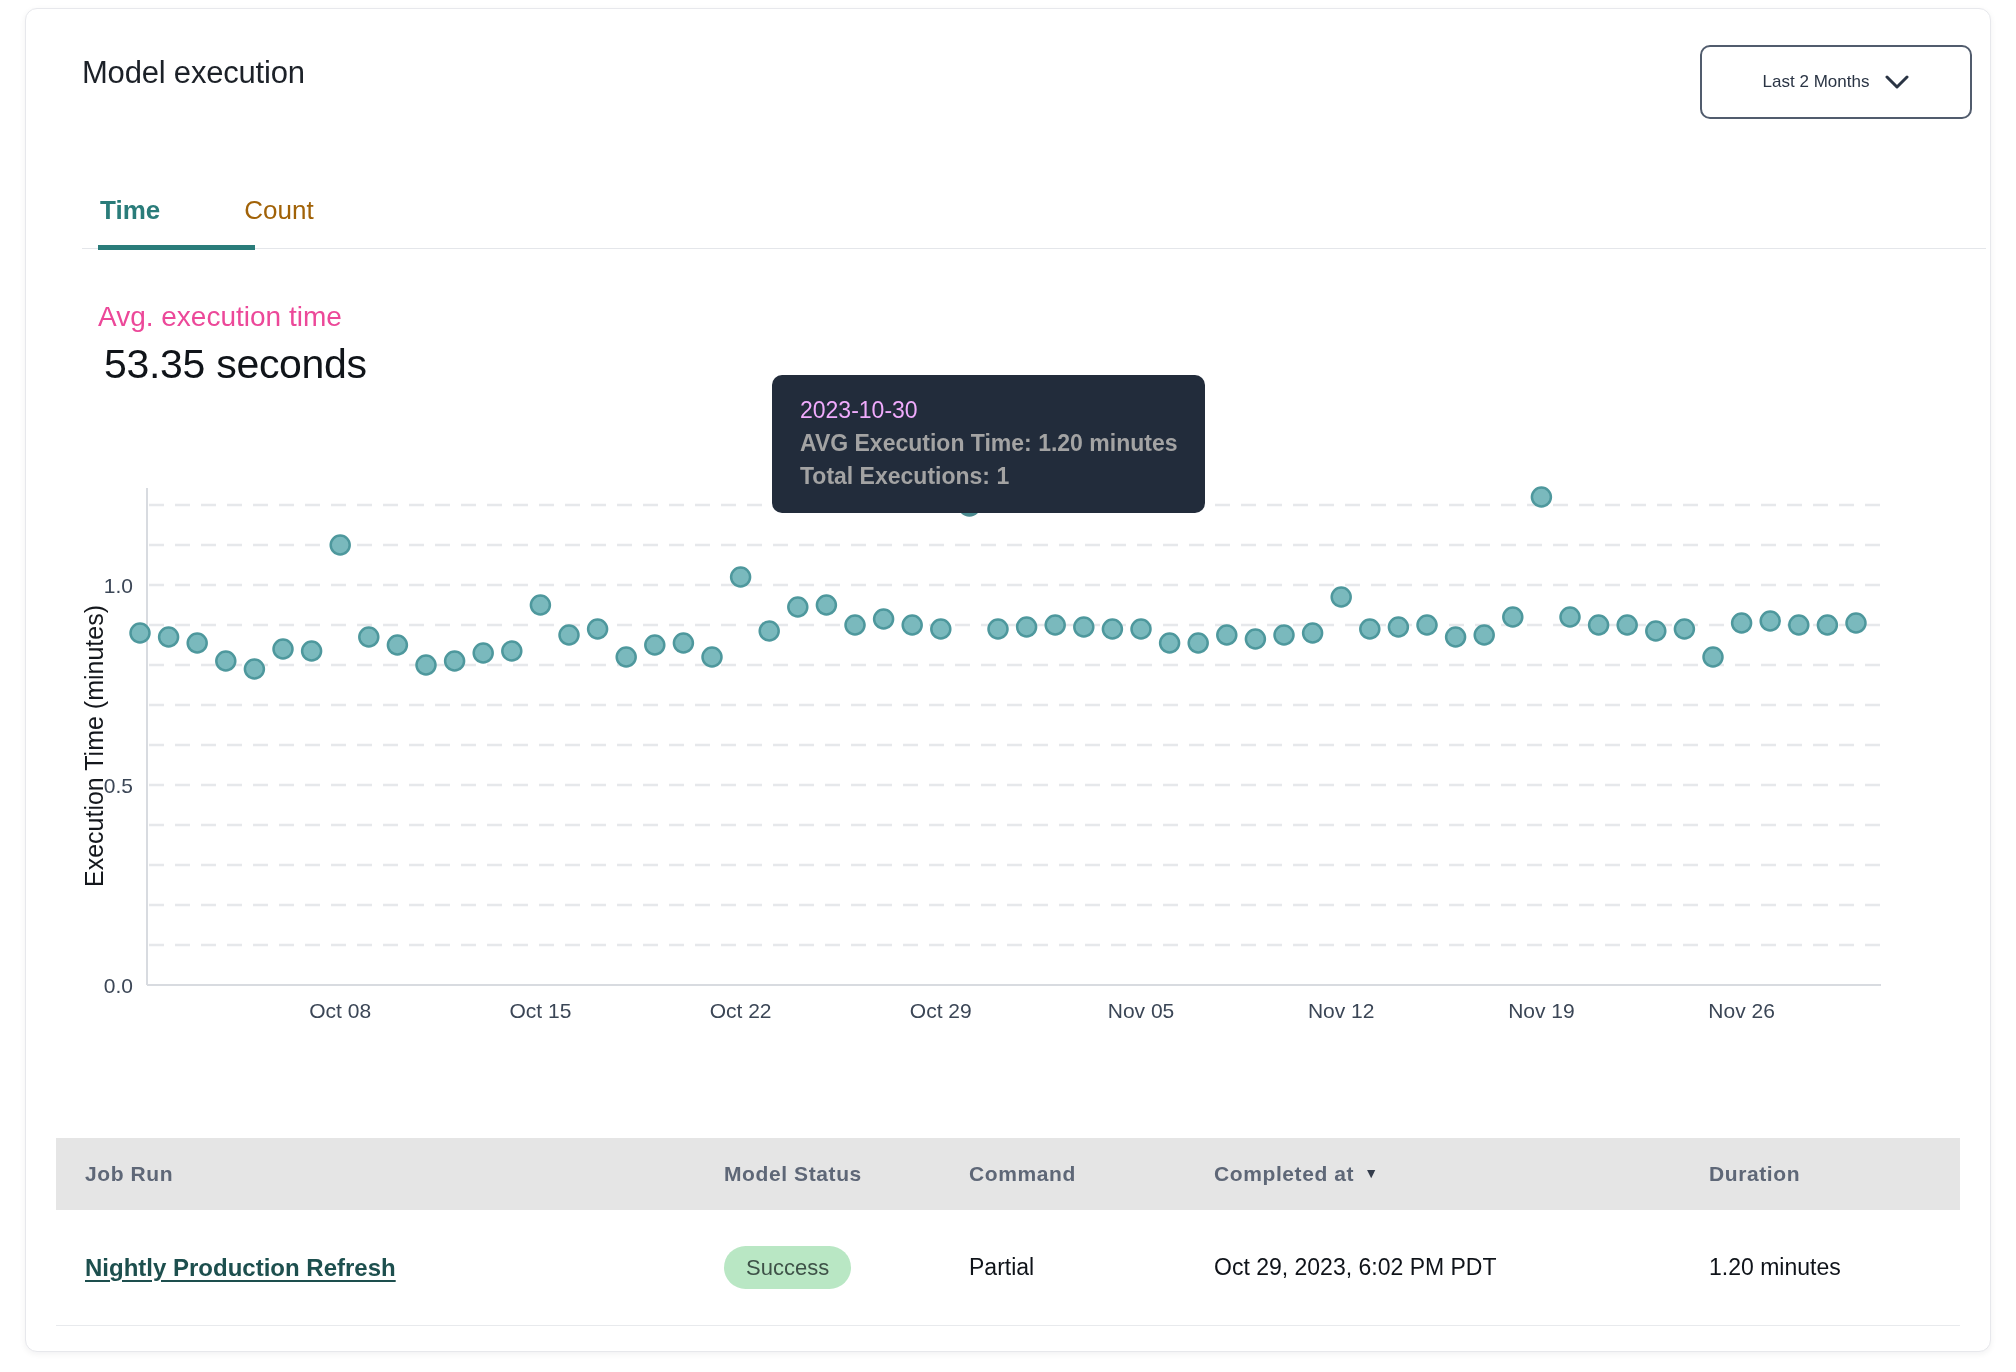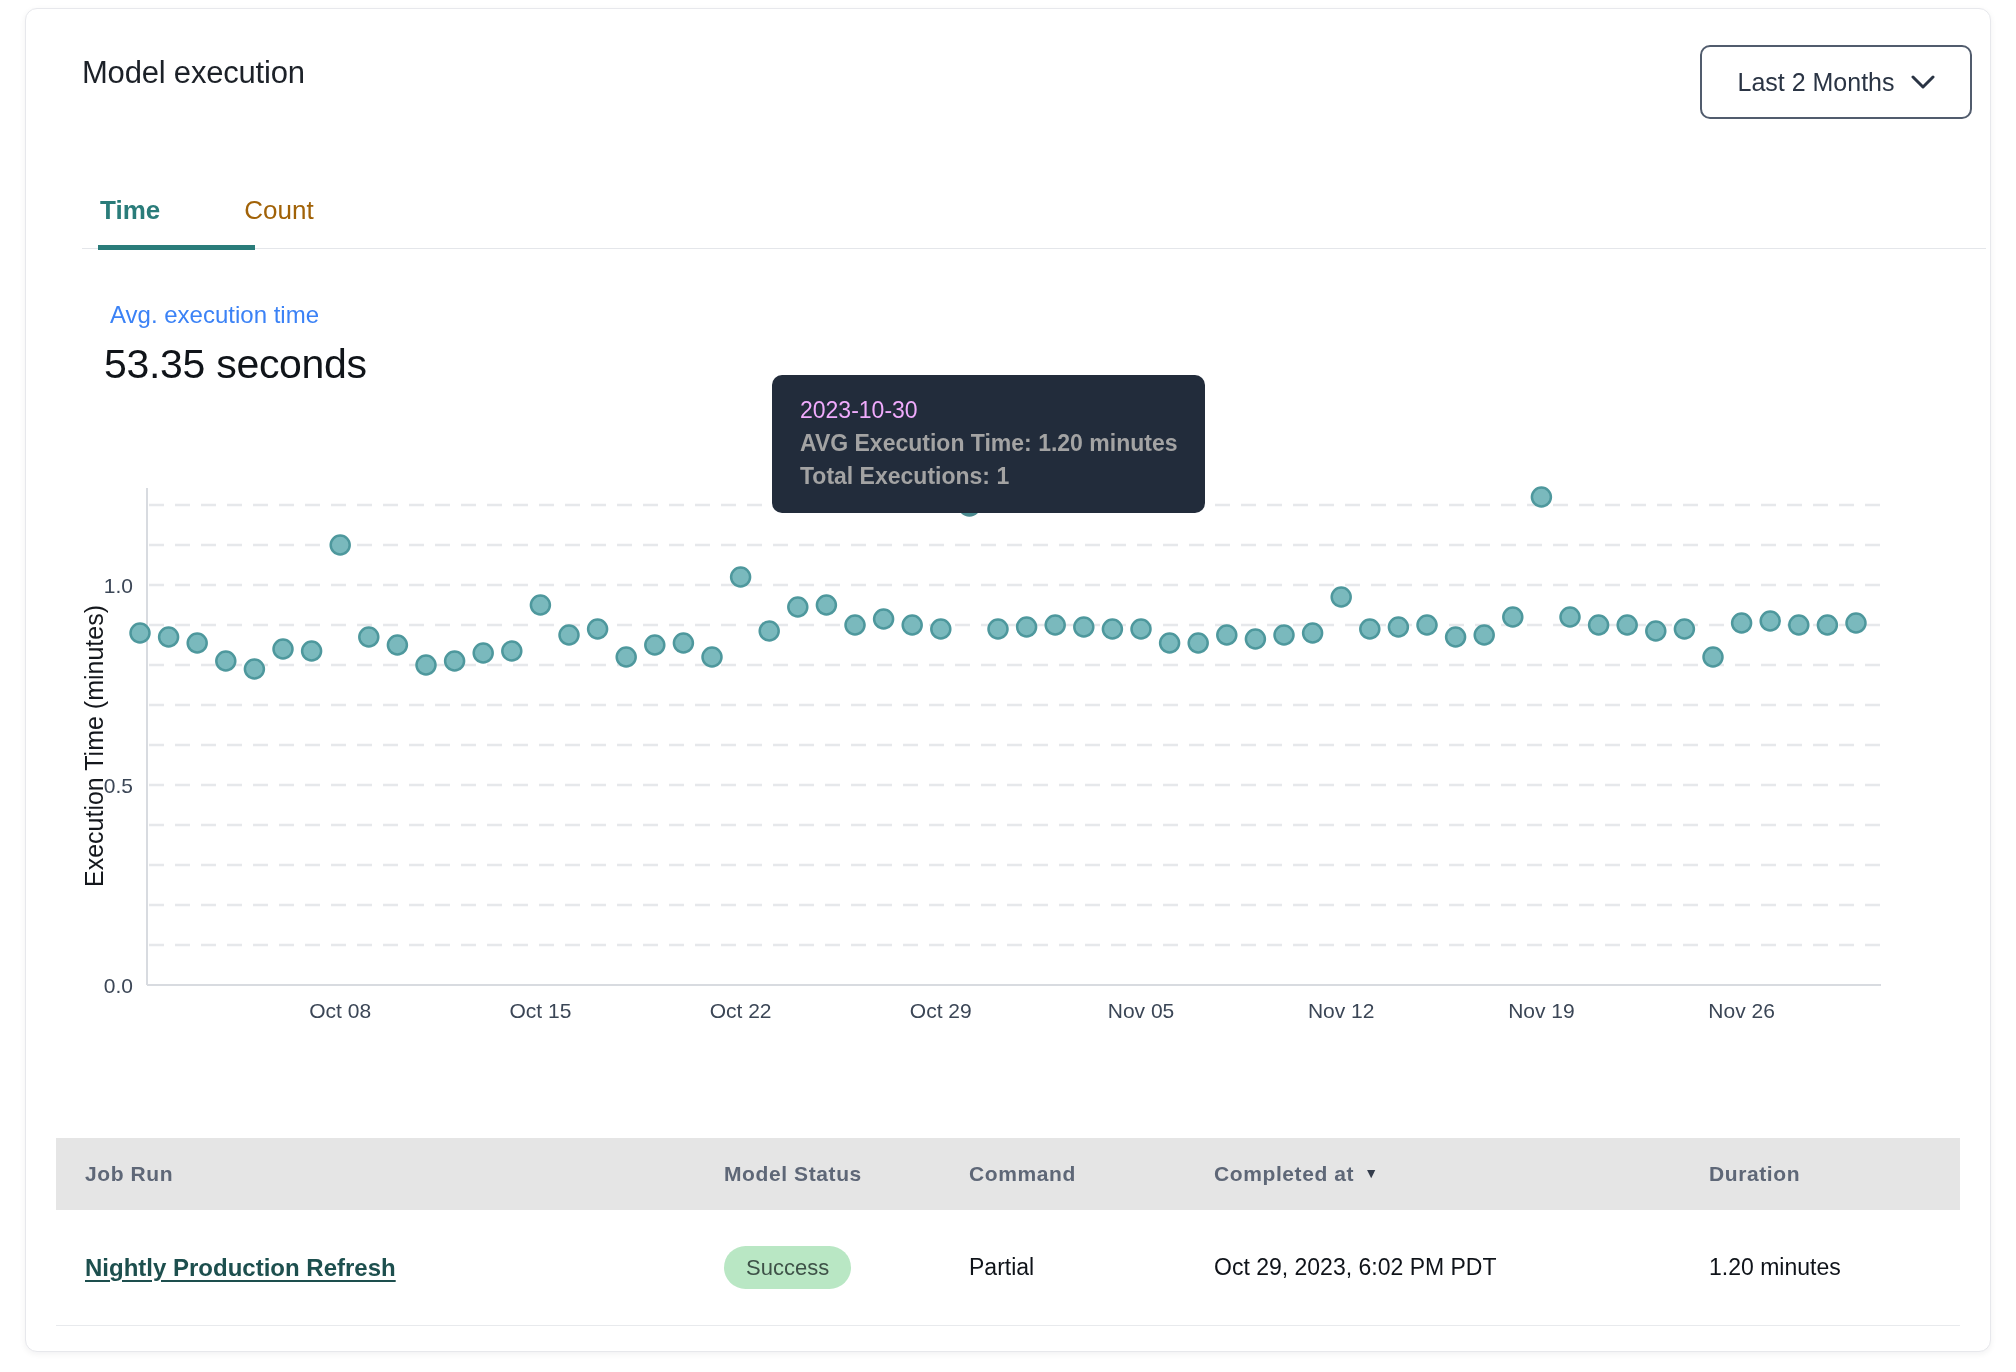--- a/index.html
+++ b/index.html
@@ -1,26 +1,26 @@
 <!DOCTYPE html>
 <html><head>
 <meta charset="utf-8">
 <style>
   * { margin:0; padding:0; box-sizing:border-box; }
   html,body { width:2016px; height:1372px; background:#ffffff; font-family:"Liberation Sans","DejaVu Sans",sans-serif; overflow:hidden; }
   .card { position:absolute; left:25px; top:8px; width:1966px; height:1344px; background:#ffffff; border:1px solid #e7e8ec; border-radius:12px; box-shadow:0 2px 6px rgba(20,20,40,0.06); }
   .page-title { position:absolute; left:56px; top:46px; font-size:31px; font-weight:500; color:#1c2128; letter-spacing:-0.2px; }
-  .range-btn { position:absolute; top:36px; right:18px; width:272px; height:74px; background:#fff; border:2px solid #515c6d; border-radius:10px; display:flex; align-items:center; justify-content:center; gap:16px; font-size:25px; color:#2a3444; cursor:pointer; }
+  .range-btn { position:absolute; top:36px; right:18px; width:272px; height:74px; background:#fff; border:2px solid #515c6d; border-radius:10px; display:flex; align-items:center; justify-content:center; gap:16px; font-size:17px; color:#2a3444; cursor:pointer; }
   .tabs { position:absolute; left:56px; top:176px; display:flex; gap:48px; }
   .tab { font-size:26px; padding:10px 18px 26px 18px; cursor:pointer; }
   .tab.active { color:#2a7c7a; font-weight:700; }
   .tab.inactive { color:#a16207; font-weight:400; }
   .tab-underline { position:absolute; left:72px; top:236px; width:157px; height:5px; background:#2a7c7a; z-index:2; }
   .tabs-divider { position:absolute; left:56px; top:239px; width:1904px; height:1px; background:#e4e6ea; }
-  .metric-label { position:absolute; left:84px; top:292px; font-size:24px; color:#3b82f6; }
+  .metric-label { position:absolute; left:72px; top:292px; font-size:28px; color:#ec4899; }
   .metric-value { position:absolute; left:78px; top:332px; font-size:41px; color:#101419; letter-spacing:-0.3px; }
   .tooltip { position:absolute; left:746px; top:366px; background:#222c3b; border-radius:10px; padding:18px 28px 20px 28px; z-index:5; min-width:406px; }
   .tooltip .tt-date { color:#f0abfc; font-size:23px; font-weight:400; line-height:34px; }
   .tooltip .tt-line { color:#a3a3a3; font-size:23px; font-weight:600; line-height:33px; }
   .y-axis-title { position:absolute; left:68px; top:737px; transform:translate(-50%,-50%) rotate(-90deg); white-space:nowrap; font-size:25px; color:#14171c; z-index:1; }
   #chart-svg { position:absolute; left:0; top:0; width:2016px; height:1372px; }
   .table-header { position:absolute; left:56px; top:1138px; width:1904px; height:72px; background:#e5e5e5; display:grid; grid-template-columns:639px 245px 245px 495px auto; align-items:center; padding-left:29px; }
   .th { font-size:21px; font-weight:700; color:#5e6777; letter-spacing:0.6px; }
   .sort-icon { font-size:14px; color:#333c4b; margin-left:10px; vertical-align:3px; }
   .table-row { position:absolute; left:56px; top:1210px; width:1904px; height:116px; display:grid; grid-template-columns:639px 245px 245px 495px auto; align-items:center; padding-left:29px; border-bottom:1px solid #e8eaed; background:#fff; }

